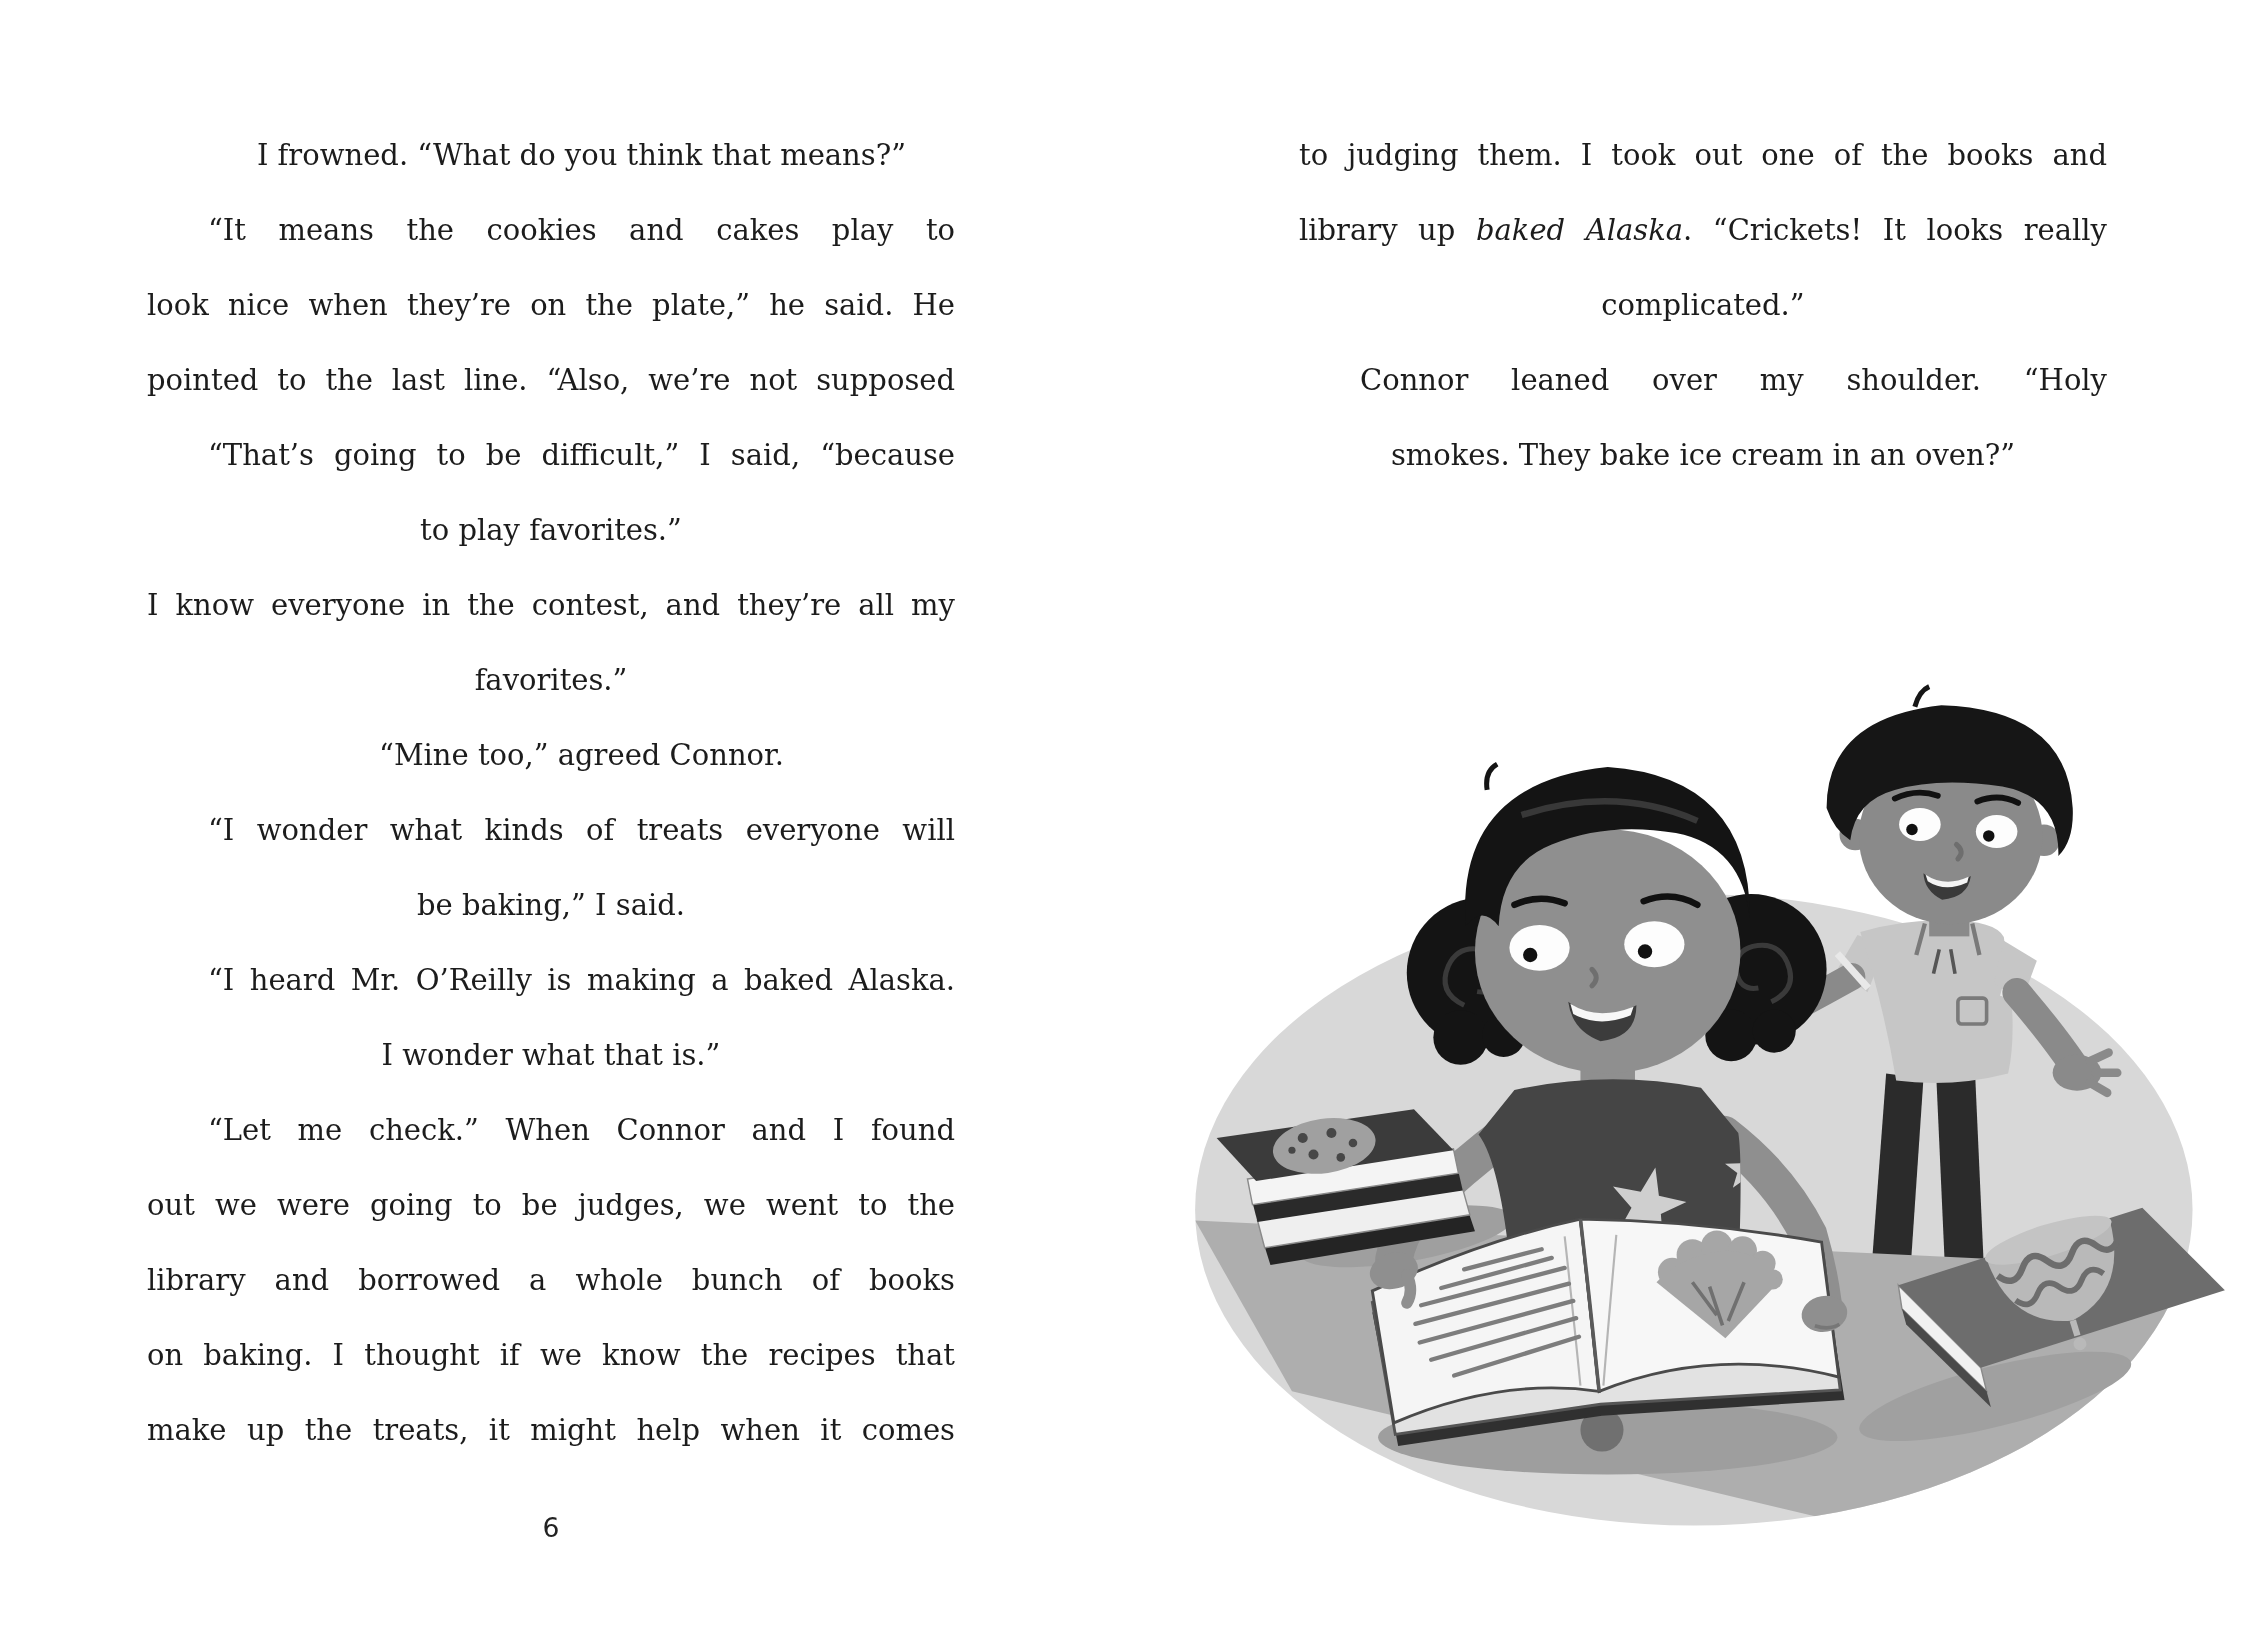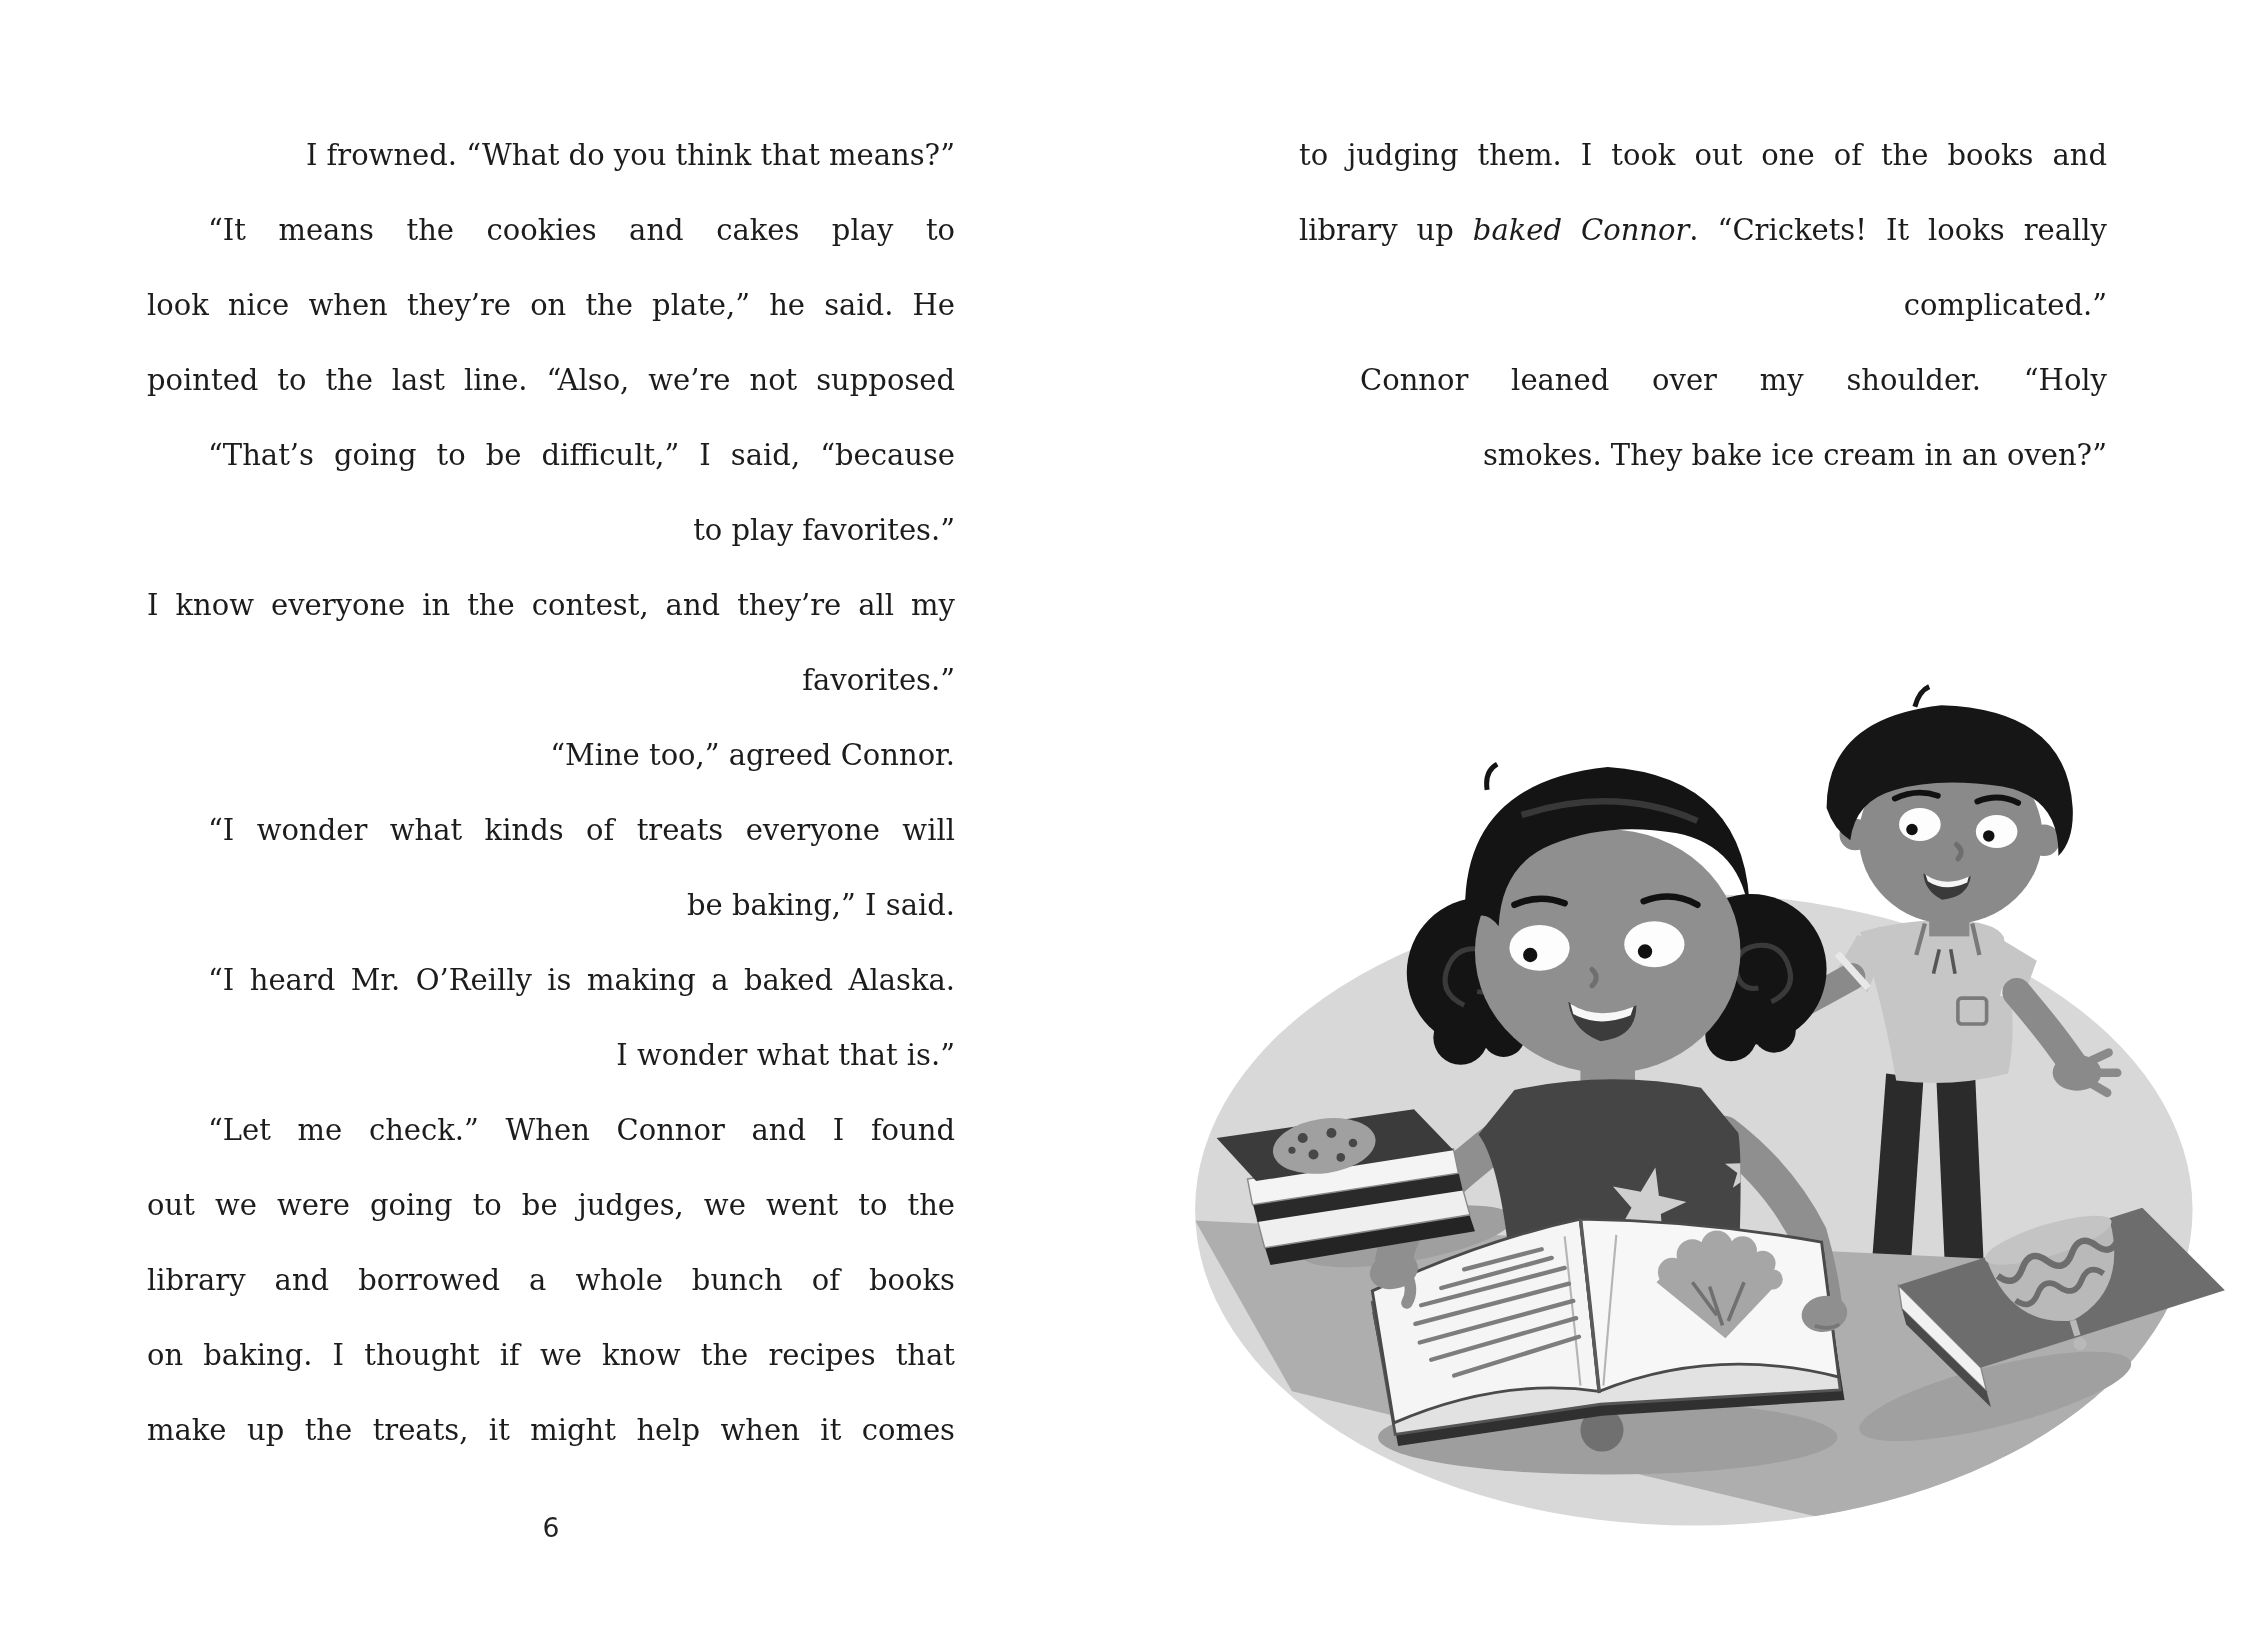--- a/index.html
+++ b/index.html
@@ -3,21 +3,21 @@
 <meta charset="utf-8">
 <style>
   html,body{margin:0;padding:0;}
   body{
     width:2261px;height:1642px;background:#ffffff;position:relative;overflow:hidden;
     font-family:"DejaVu Serif","Liberation Serif",serif;color:#1c1c1c;
   }
   .text-col{position:absolute;width:808px;font-size:29px;}
   .text-col .line{
     height:75px;line-height:75px;white-space:normal;
-    text-align:right;
+    text-align:center;
   }
   .line.justify{text-align:justify;text-align-last:justify;text-justify:inter-word;}
   .line.indent{text-indent:61px;}
   #left-col{left:147px;top:118px;}
   #right-col{left:1299px;top:118px;}
   .page-number{
     position:absolute;left:147px;top:1490px;width:808px;height:75px;
     line-height:75px;text-align:center;font-size:26.6px;color:#222;
     font-family:"DejaVu Sans","Liberation Sans",sans-serif;
   }
@@ -49,21 +49,21 @@
       <div class="line justify">library and borrowed a whole bunch of books</div>
       <div class="line justify">on baking. I thought if we know the recipes that</div>
       <div class="line justify">make up the treats, it might help when it comes</div>
     </div>
     <div class="page-number">6</div>
   </section>
 
   <section>
     <div id="right-col" class="text-col">
       <div class="line justify">to judging them. I took out one of the books and</div>
-      <div class="line justify"><span>library up </span><i>baked Connor</i><span>. “Crickets! It looks really</span></div>
+      <div class="line justify"><span>library up </span><i>baked Alaska</i><span>. “Crickets! It looks really</span></div>
       <div class="line">complicated.”</div>
       <div class="line indent justify">Connor leaned over my shoulder. “Holy</div>
       <div class="line">smokes. They bake ice cream in an oven?”</div>
     </div>
 
     <div id="illustration">
       <svg width="1048" height="897" viewBox="0 0 1460 1250" xmlns="http://www.w3.org/2000/svg">
         <defs>
           <clipPath id="ovalClip">
               <ellipse cx="720" cy="755" rx="695" ry="440"></ellipse>

